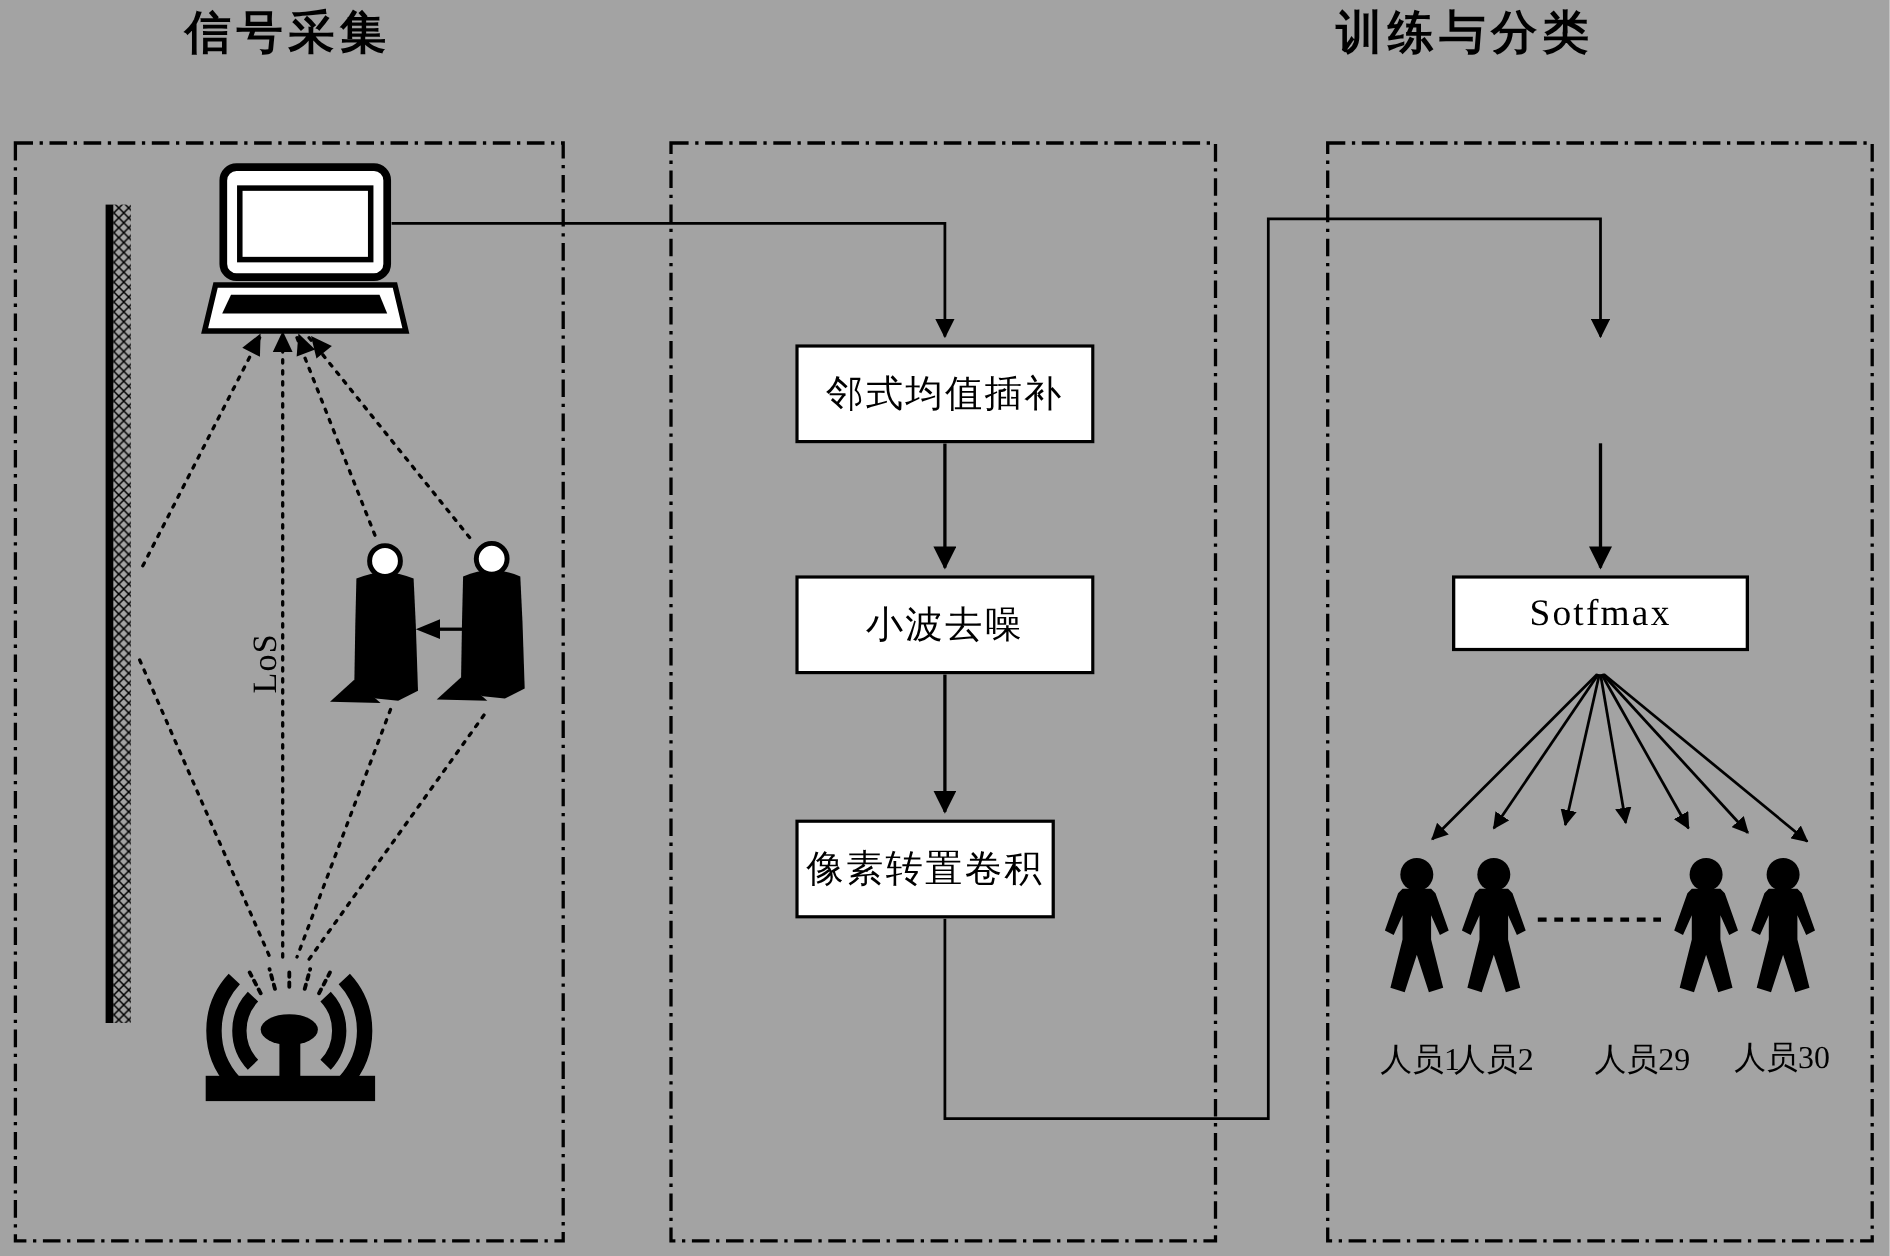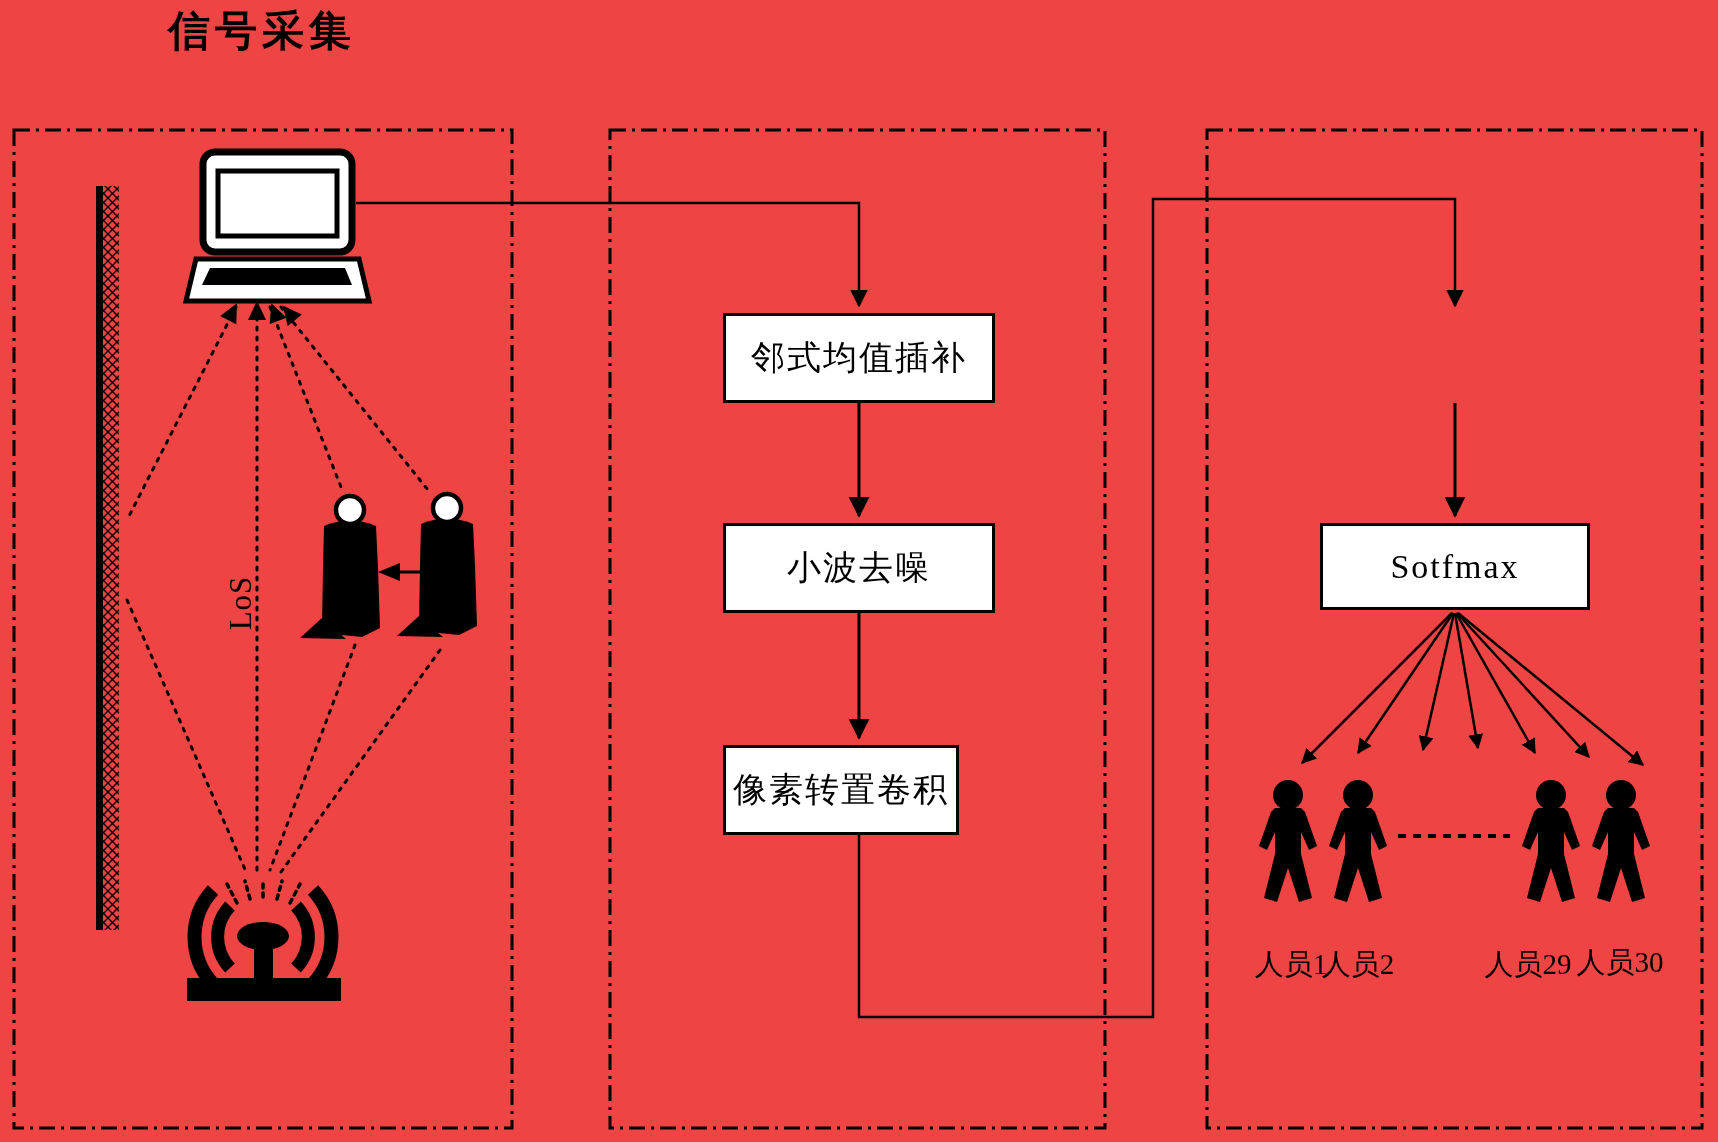--- a/index.html
+++ b/index.html
@@ -1,17 +1,17 @@
 <!DOCTYPE html>
 <html><head>
 <meta charset="utf-8">
 <style>
   html,body{margin:0;padding:0;background:#ffffff;}
   .canvas{
-    position:relative;width:1718px;height:1142px;background:#ef4444;
+    position:relative;width:1718px;height:1142px;background:#a3a3a3;
     font-family:"Liberation Serif","DejaVu Serif",serif;color:#000;overflow:hidden;
   }
   svg.art{position:absolute;left:0;top:0;}
   .title{
     position:absolute;top:8px;transform:translateX(-50%);
     font-size:42px;font-weight:600;letter-spacing:5px;white-space:nowrap;line-height:1.1;
   }
   .fbox{
     position:absolute;background:#fff;border:3px solid #000;
     display:flex;align-items:center;justify-content:center;
@@ -141,27 +141,28 @@
     <g>
       <use href="#rp" transform="translate(1288,781)"></use>
       <use href="#rp" transform="translate(1358,781)"></use>
       <use href="#rp" transform="translate(1551,781)"></use>
       <use href="#rp" transform="translate(1621,781)"></use>
       <line x1="1398" y1="836" x2="1510" y2="836" stroke-width="4" stroke-dasharray="8 7"></line>
     </g>
   </svg>
 
   <div class="title" style="left:262px">信号采集</div>
+  <div class="title" style="left:1332px">训练与分类</div>
 
   <div class="fbox" style="left:723px;top:523px;width:272px;height:90px">小波去噪</div>
   <div class="fbox" style="left:723px;top:313px;width:272px;height:90px">邻式均值插补</div>
   <div class="fbox" style="left:723px;top:745px;width:236px;height:90px">像素转置卷积</div>
 
-  <div class="fbox" style="left:1320px;top:523px;width:270px;height:87px">Sotfmax</div>
+  <div class="fbox" style="left:1320px;top:523px;width:270px;height:69px">Sotfmax</div>
 
   <div class="los" style="left:241px;top:603px">LoS</div>
 
   <div class="plabel" style="left:1291px;top:950px">人员1</div>
   <div class="plabel" style="left:1358px;top:950px">人员2</div>
-  <div class="plabel" style="left:1528px;top:950px">人员29</div>
+  <div class="plabel" style="left:1493px;top:950px">人员29</div>
   <div class="plabel" style="left:1620px;top:948px">人员30</div>
 
 </div>
 
 </body></html>

